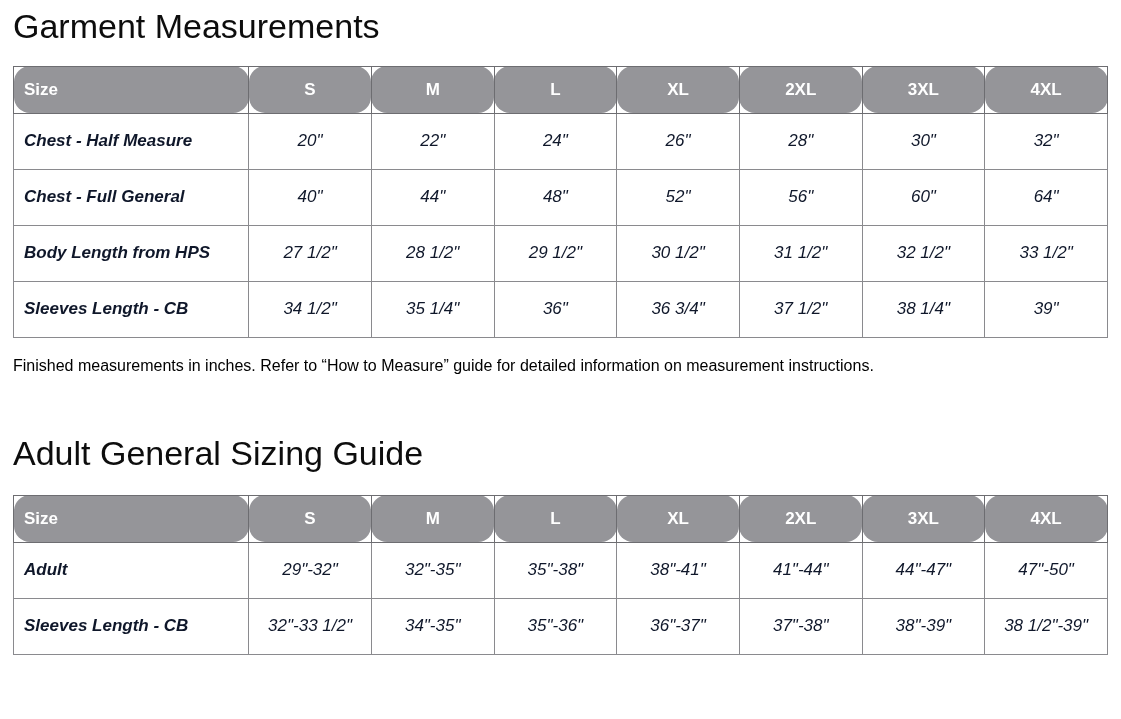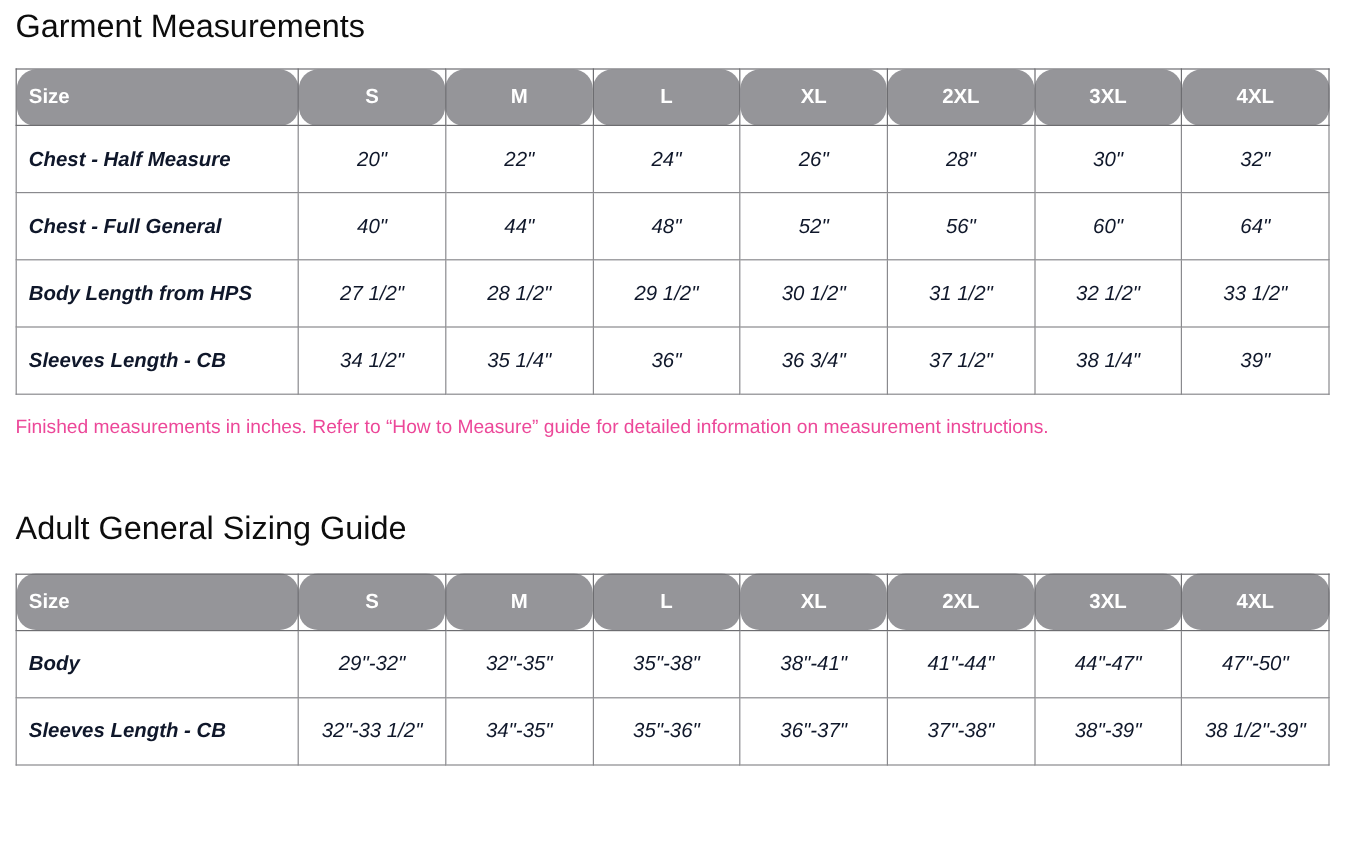--- a/index.html
+++ b/index.html
@@ -15,21 +15,21 @@
     padding: 0;
     background: #ffffff;
     font-family: "Liberation Sans", sans-serif;
     color: var(--text-color);
   }
   .page {
     width: 1121px;
     padding: 6px 13px 10px 13px;
   }
   .section-title {
-    font-size: 27px;
+    font-size: 34px;
     font-weight: 400;
     color: #0d0d0d;
     margin: 0 0 19px 0;
     line-height: 1.2;
     letter-spacing: 0px;
   }
   .section-title.second {
     margin-top: 58px;
     margin-bottom: 21px;
   }
@@ -64,21 +64,21 @@
     font-style: italic;
   }
   table.size-table tbody td.row-label {
     text-align: left;
     padding-left: 10px;
     font-weight: 700;
   }
   .footnote {
     margin: 19px 0 0 0;
     font-size: 16px;
-    color: #ec4899;
+    color: #000000;
   }
 </style>
 </head>
 <body>
 
 <div class="page">
 
   <section>
     <h2 class="section-title">Garment Measurements</h2>
     <table class="size-table">
@@ -170,21 +170,21 @@
             <th>M</th>
             <th>L</th>
             <th>XL</th>
             <th>2XL</th>
             <th>3XL</th>
             <th>4XL</th>
           </tr>
         </thead>
         <tbody>
           <tr>
-            <td class="row-label">Body</td>
+            <td class="row-label">Adult</td>
             <td>29"-32"</td>
             <td>32"-35"</td>
             <td>35"-38"</td>
             <td>38"-41"</td>
             <td>41"-44"</td>
             <td>44"-47"</td>
             <td>47"-50"</td>
           </tr>
           <tr>
             <td class="row-label">Sleeves Length - CB</td>

